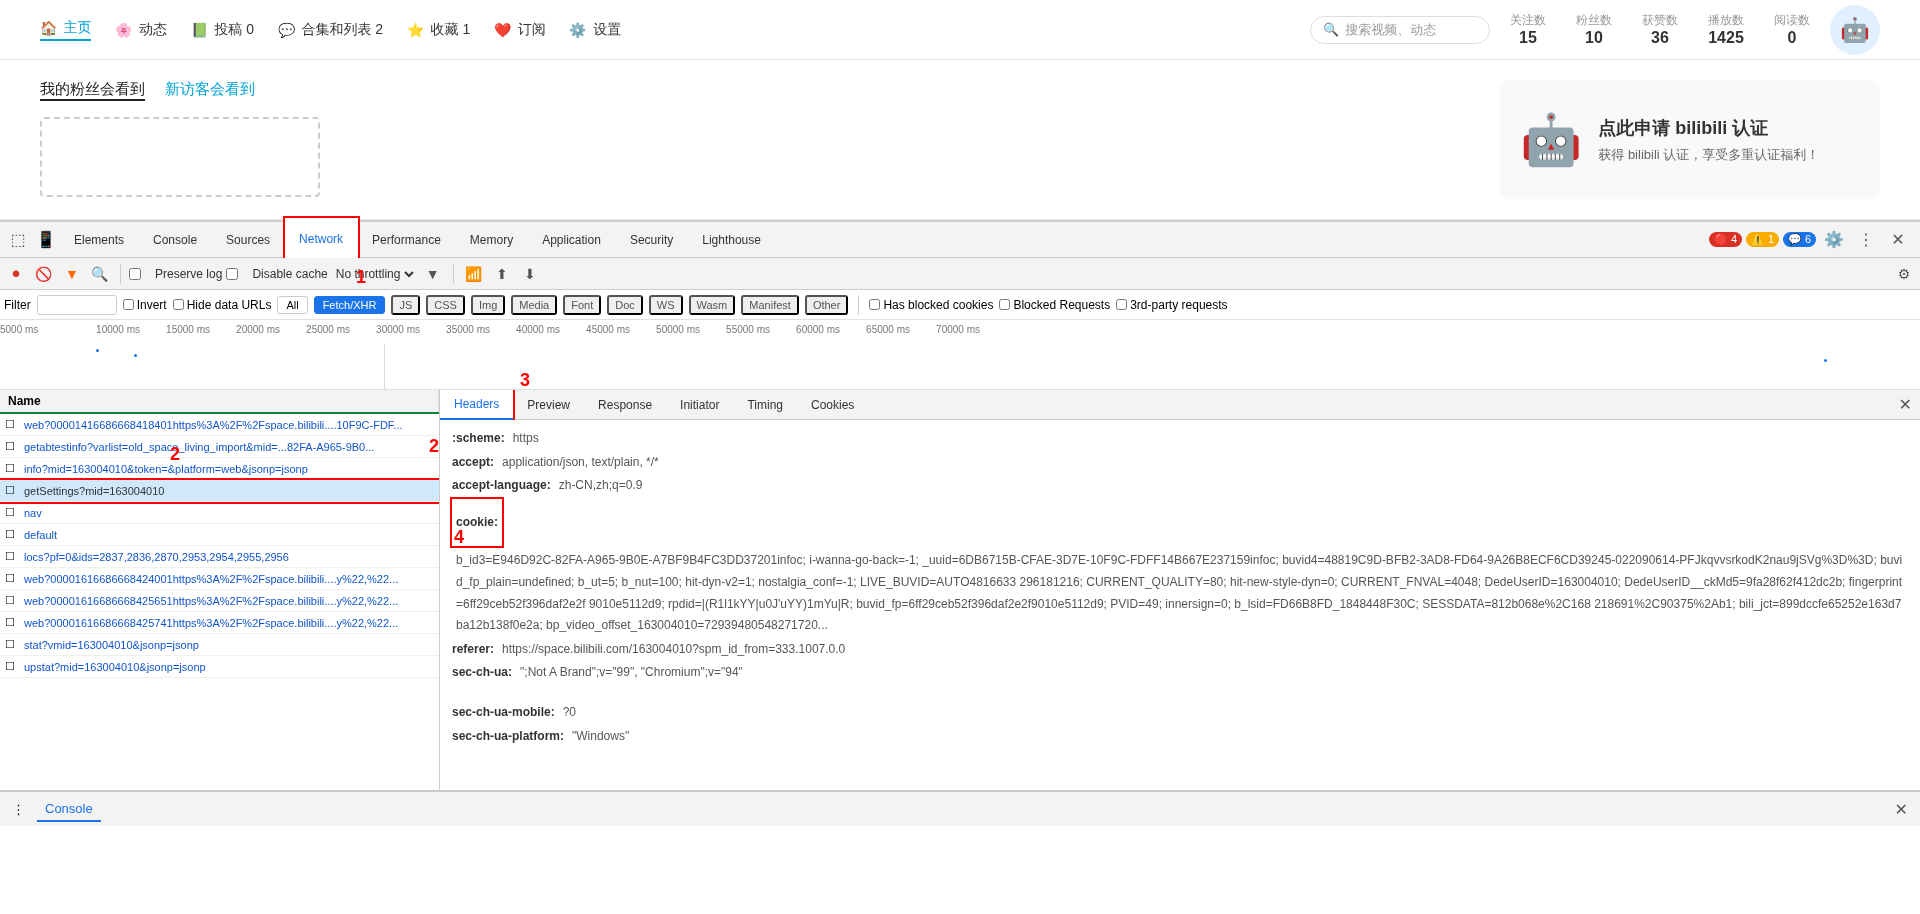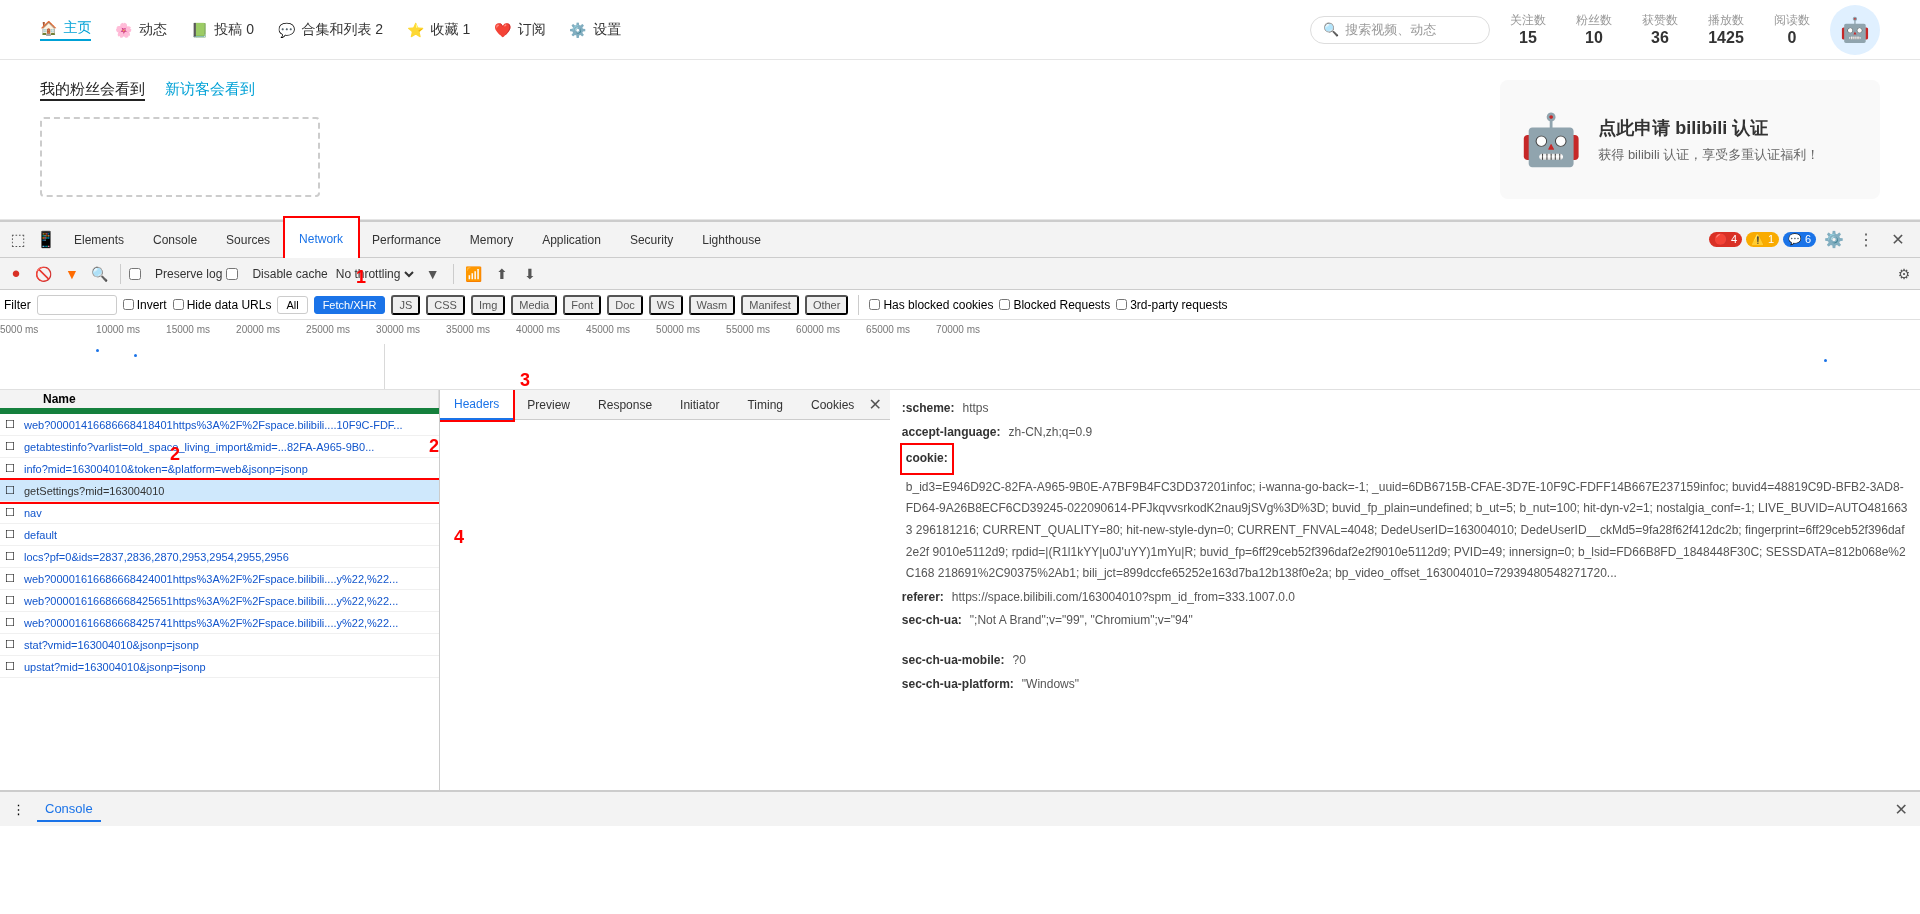--- a/index.html
+++ b/index.html
@@ -62,31 +62,31 @@
     .filter-type-btn { padding: 2px 6px; cursor: pointer; font-size: 11px; color: #555; border-radius: 3px; }
 
     
     .timeline-area { height: 70px; background: #fff; border-bottom: 1px solid #e0e0e0; display: flex; overflow: hidden; position: relative; }
 
     
     .main-panel { display: flex; flex: 1; overflow: hidden; height: 380px; }
 
     
     .request-list { width: 440px; border-right: 1px solid #ccc; display: flex; flex-direction: column; overflow: hidden; }
-    .request-header { display: flex; background: #f3f3f3; border-bottom: 6px solid #15803d; height: 24px; font-size: 12px; font-weight: bold; padding-left: 35px; }
+    .request-header { display: flex; background: #f3f3f3; border-bottom: 2px solid #15803d; height: 24px; font-size: 12px; font-weight: bold; }
     .request-header-cell { padding: 0 8px; display: flex; align-items: center; border-right: 1px solid #ddd; flex-shrink: 0; }
     .request-rows { overflow-y: auto; flex: 1; }
     .request-row { display: flex; align-items: center; height: 22px; font-size: 11px; border-bottom: 1px solid #f0f0f0; cursor: pointer; }
     .request-row.selected { background: #cfe8fc; }
     .req-check { width: 20px; text-align: center; }
     .req-name { flex: 1; overflow: hidden; text-overflow: ellipsis; white-space: nowrap; padding: 0 4px; color: #1155cc; }
     .req-name.black { color: #333; }
 
     
-    .detail-panel { flex: 1; display: flex; flex-direction: row; overflow: hidden; }
+    .detail-panel { flex: 1; display: flex; flex-direction: column; overflow: hidden; }
     .detail-tabs { display: flex; background: #f3f3f3; border-bottom: 1px solid #ccc; height: 30px; align-items: center; }
     .detail-tab { padding: 0 14px; height: 30px; display: flex; align-items: center; font-size: 12px; cursor: pointer; color: #333; }
     .detail-tab.active { background: #fff; border-bottom: 2px solid #1a73e8; color: #1a73e8; }
     .detail-tab.highlighted { outline: 2px solid red; }
     .detail-close { margin-left: auto; margin-right: 8px; cursor: pointer; color: #555; font-size: 16px; }
     .detail-content { flex: 1; overflow-y: auto; padding: 8px 12px; font-size: 12px; line-height: 1.8; background: #fff; }
     .header-row { display: flex; gap: 4px; flex-wrap: wrap; }
     .header-name { color: #333; font-weight: bold; white-space: nowrap; }
     .header-value { color: #555; word-break: break-all; }
 
@@ -402,25 +402,29 @@
         </div>
         <div class="detail-close">✕</div>
       </div>
       <div class="detail-content">
 
         <div class="header-row" style="margin-bottom:2px;">
           <span class="header-name">:scheme:</span>
           <span class="header-value" style="margin-left:4px;">https</span>
         </div>
         <div class="header-row" style="margin-bottom:2px;">
+          <span class="header-name">accept:</span>
+          <span class="header-value" style="margin-left:4px;">application/json, text/plain, */*</span>
+        </div>
+        <div class="header-row" style="margin-bottom:2px;">
           <span class="header-name">accept-language:</span>
           <span class="header-value" style="margin-left:4px;">zh-CN,zh;q=0.9</span>
         </div>
         <div class="header-row" style="margin-bottom:2px;flex-wrap:wrap;">
-          <span class="header-name" style="outline:2px solid red;padding:3px 4px;">cookie:</span>
+          <span class="header-name" style="outline:2px solid red;padding:13px 4px;">cookie:</span>
           <span class="header-value" style="margin-left:4px;word-break:break-all;">b_id3=E946D92C-82FA-A965-9B0E-A7BF9B4FC3DD37201infoc; i-wanna-go-back=-1; _uuid=6DB6715B-CFAE-3D7E-10F9C-FDFF14B667E237159infoc; buvid4=48819C9D-BFB2-3AD8-FD64-9A26B8ECF6CD39245-022090614-PFJkqvvsrkodK2nau9jSVg%3D%3D; buvid_fp_plain=undefined; b_ut=5; b_nut=100; hit-dyn-v2=1; nostalgia_conf=-1; LIVE_BUVID=AUTO4816633 296181216; CURRENT_QUALITY=80; hit-new-style-dyn=0; CURRENT_FNVAL=4048; DedeUserID=163004010; DedeUserID__ckMd5=9fa28f62f412dc2b; fingerprint=6ff29ceb52f396daf2e2f 9010e5112d9; rpdid=|(R1l1kYY|u0J'uYY)1mYu|R; buvid_fp=6ff29ceb52f396daf2e2f9010e5112d9; PVID=49; innersign=0; b_lsid=FD66B8FD_1848448F30C; SESSDATA=812b068e%2C168 218691%2C90375%2Ab1; bili_jct=899dccfe65252e163d7ba12b138f0e2a; bp_video_offset_163004010=72939480548271720...</span>
         </div>
         <div class="header-row" style="margin-bottom:2px;">
           <span class="header-name">referer:</span>
           <span class="header-value" style="margin-left:4px;">https://space.bilibili.com/163004010?spm_id_from=333.1007.0.0</span>
         </div>
         <div class="header-row" style="margin-bottom:18px;">
           <span class="header-name">sec-ch-ua:</span>
           <span class="header-value" style="margin-left:4px;">";Not A Brand";v="99", "Chromium";v="94"</span>
         </div>

